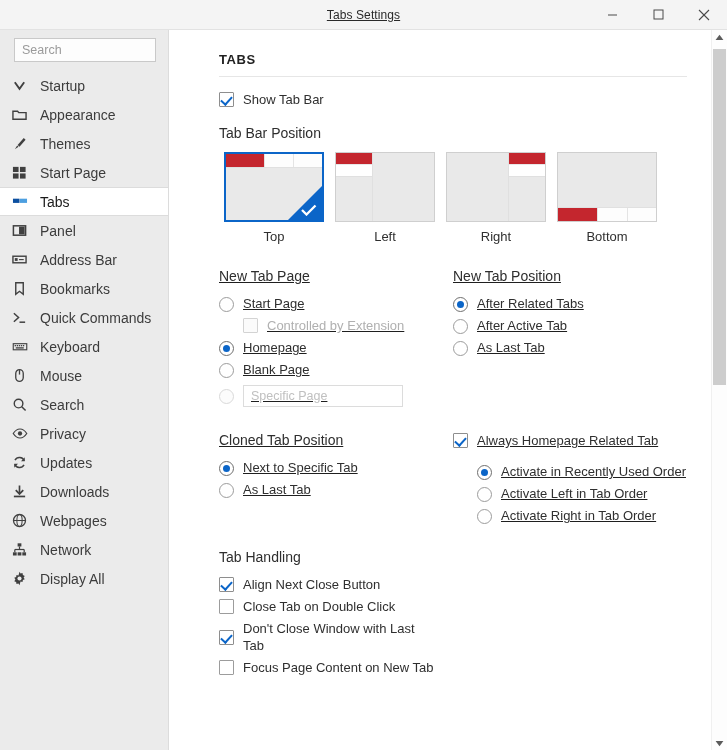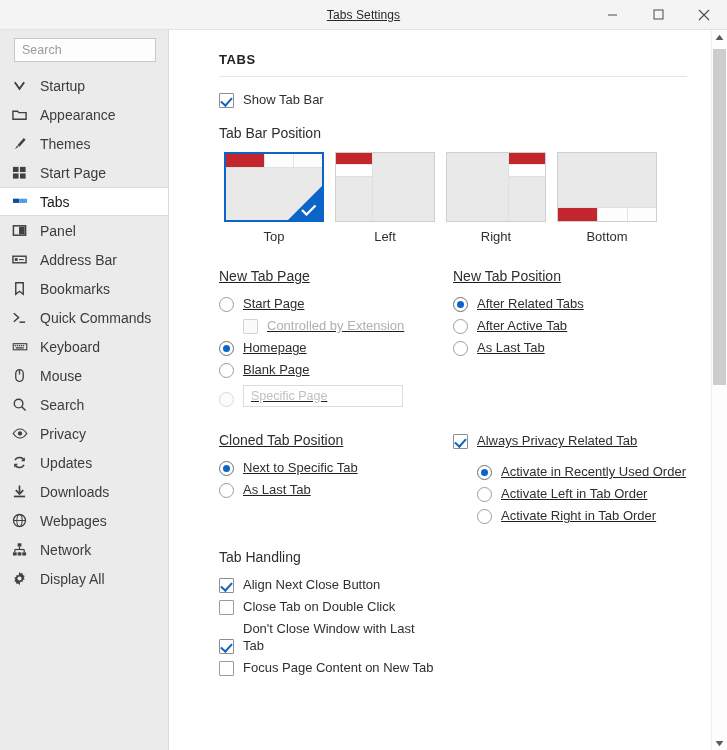--- a/index.html
+++ b/index.html
@@ -136,21 +136,21 @@
   }
 
   .group-label {
     font-size: 14px;
     color: #2e2e2e;
     margin: 0 0 11px 0;
   }
 
   .row {
     display: flex;
-    align-items: flex-end;
+    align-items: center;
     margin-bottom: 5px;
   }
   .row-label {
     font-size: 13px;
     color: #2f2f2f;
     line-height: 17px;
     padding-top: 0px;
   }
   .row-label.disabled { color: #b0b0b0; }
 
@@ -695,21 +695,21 @@
           <div class="row">
             <span class="rd"></span>
             <span class="row-label">As Last Tab</span>
           </div>
         </div>
 
         <div class="col-right">
 
           <div class="row" style="margin-bottom:14px;">
             <span class="cb checked"></span>
-            <span class="row-label">Always Privacy Related Tab</span>
+            <span class="row-label">Always Homepage Related Tab</span>
           </div>
 
           <div class="row indent-1">
             <span class="rd checked"></span>
             <span class="row-label">Activate in Recently Used Order</span>
           </div>
 
           <div class="row indent-1">
             <span class="rd"></span>
             <span class="row-label">Activate Left in Tab Order</span>

